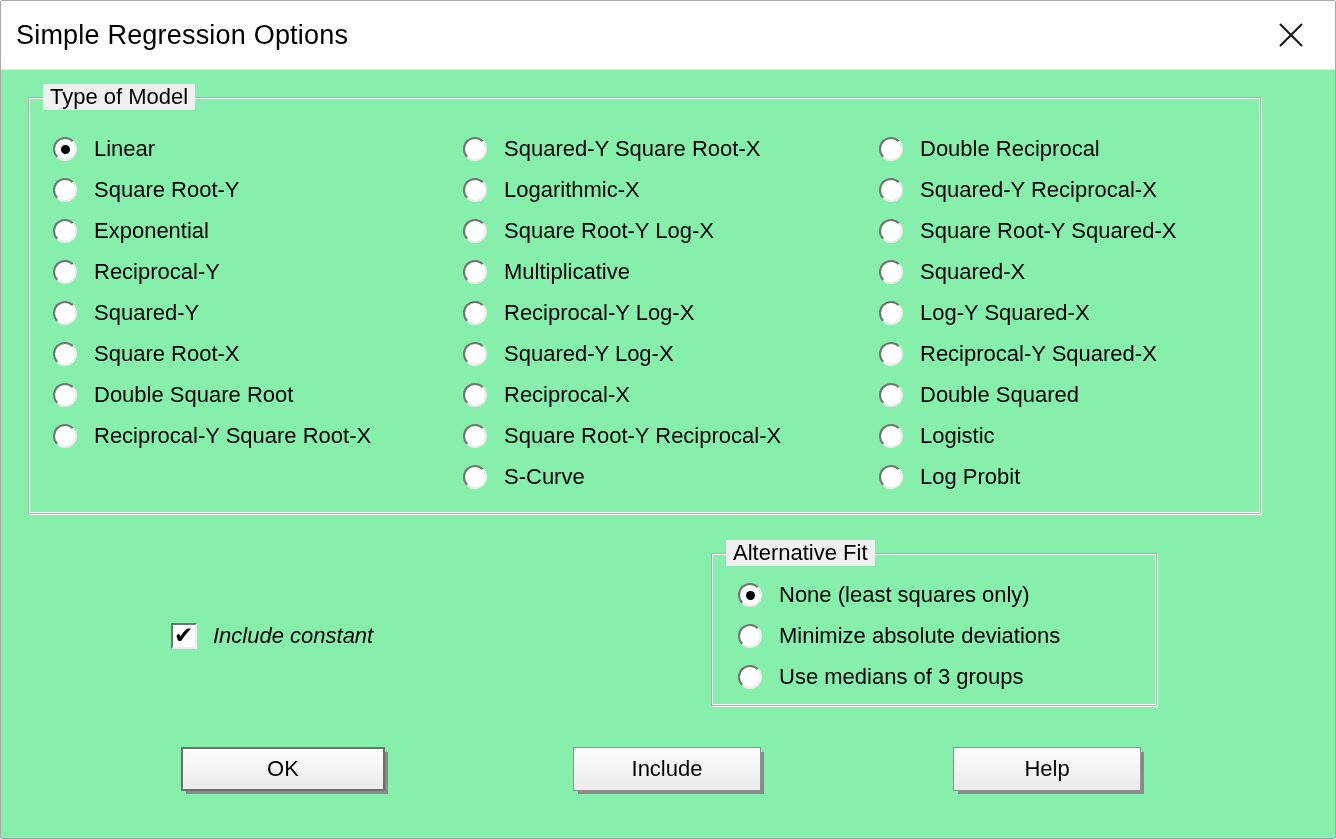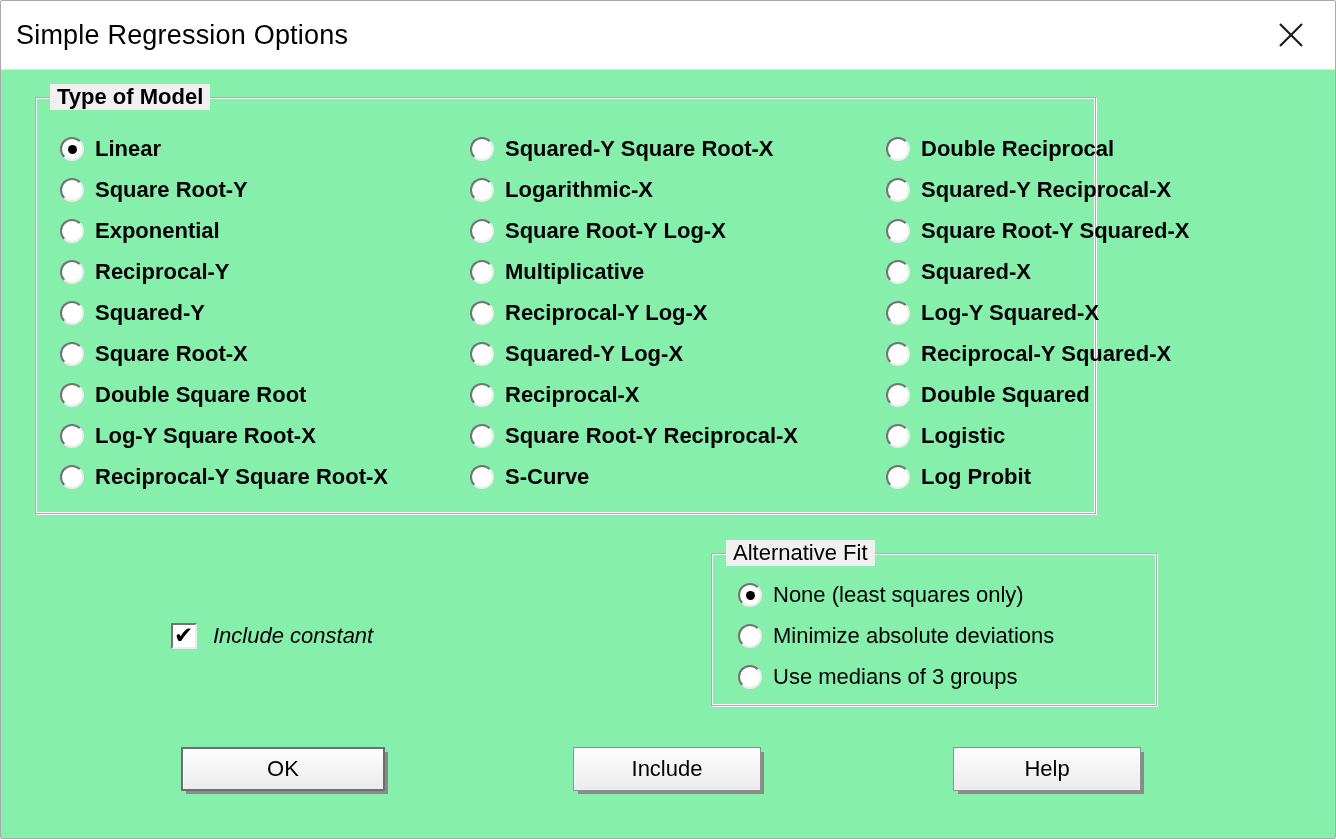--- a/index.html
+++ b/index.html
@@ -23,21 +23,21 @@
     position:absolute;
     border:1px solid #adadad;
     box-shadow:inset 1px 1px 0 #fafafa, inset -1px -1px 0 #fafafa, 1px 1px 0 #fdfdfd;
   }
   .legend{
     position:absolute;top:-14px;left:14px;background:#f0f0f0;
     padding:0 7px;font-size:22px;white-space:nowrap;
   }
   .col{position:absolute;top:39px;}
   .opt{
-    display:flex;align-items:center;gap:11px;height:24px;margin-bottom:17px;
+    display:flex;align-items:center;gap:17px;height:24px;margin-bottom:17px;
     font-size:22px;white-space:nowrap;cursor:default;
   }
   .radio{
     width:24px;height:24px;border-radius:50%;background:#fff;
     border:2px solid;border-color:#737373 #ececec #ececec #737373;
     position:relative;flex:0 0 auto;
   }
   .radio.checked::after{
     content:"";position:absolute;left:50%;top:50%;width:9px;height:9px;
     margin:-4.5px 0 0 -4.5px;background:#000;border-radius:50%;
@@ -73,21 +73,21 @@
   <div class="titlebar">
     <div class="title">Simple Regression Options</div>
     <div class="close-btn">
       <svg width="28" height="28" viewBox="0 0 28 28">
         <line x1="3" y1="3" x2="25" y2="25" stroke="#1a1a1a" stroke-width="2.2"></line>
         <line x1="25" y1="3" x2="3" y2="25" stroke="#1a1a1a" stroke-width="2.2"></line>
       </svg>
     </div>
   </div>
 
-  <div class="groupbox" style="left:34px;top:96px;width:1061px;height:417px;font-weight:bold;">
+  <div class="groupbox" style="left:27px;top:96px;width:1233px;height:417px;">
     <div class="legend">Type of Model</div>
     <div class="col" style="left:24px;">
         <div class="opt">
           <span class="radio checked"></span>
           <span>Linear</span>
         </div>
         <div class="opt">
           <span class="radio"></span>
           <span>Square Root-Y</span>
         </div>
@@ -103,24 +103,20 @@
           <span class="radio"></span>
           <span>Squared-Y</span>
         </div>
         <div class="opt">
           <span class="radio"></span>
           <span>Square Root-X</span>
         </div>
         <div class="opt">
           <span class="radio"></span>
           <span>Double Square Root</span>
-        </div>
-        <div class="opt">
-          <span class="radio"></span>
-          <span>Log-Y Square Root-X</span>
         </div>
         <div class="opt">
           <span class="radio"></span>
           <span>Reciprocal-Y Square Root-X</span>
         </div>
       </div>
     <div class="col" style="left:434px;">
         <div class="opt">
           <span class="radio"></span>
           <span>Squared-Y Square Root-X</span>

